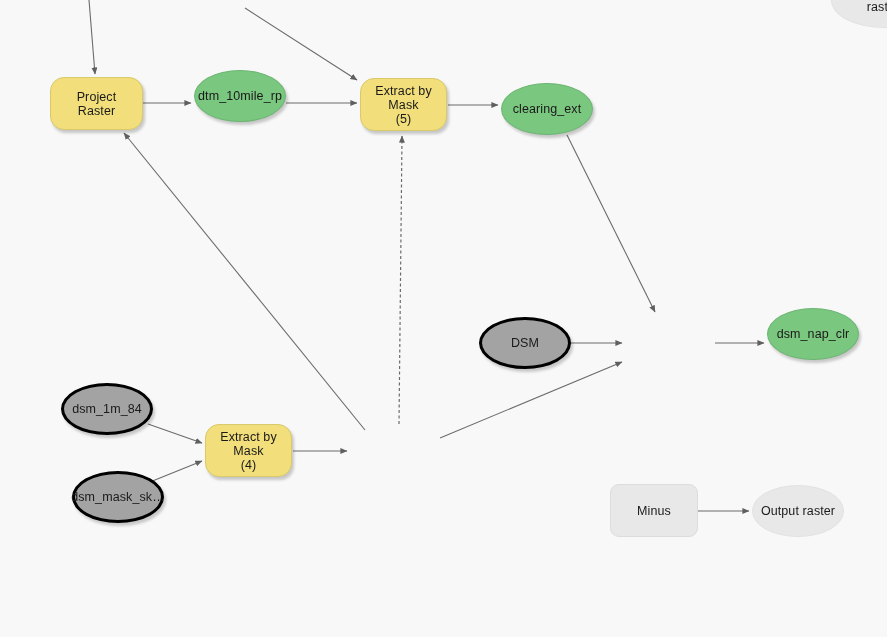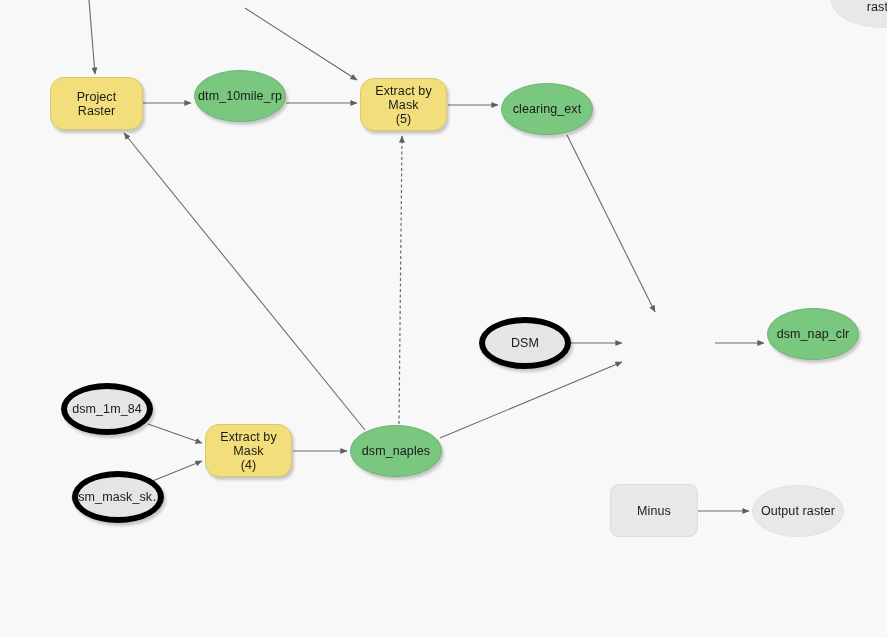--- a/index.html
+++ b/index.html
@@ -63,22 +63,22 @@
   
   .node.derived {
     border-radius: 50%;
     border: 1px solid #6db573;
     background: #7ac77f;
     box-shadow: 2px 3px 3px rgba(0,0,0,0.20);
   }
   
   .node.input {
     border-radius: 50%;
-    border: 6px solid #000000;
-    background: #e5e5e5;
+    border: 3px solid #000000;
+    background: #a3a3a3;
     box-shadow: 2px 3px 3px rgba(0,0,0,0.20);
   }
   
   .node.tool-empty {
     border-radius: 9px;
     border: 1px solid #dcdcdc;
     background: #e8e8e8;
     box-shadow: none;
   }
   
@@ -142,23 +142,20 @@
       <div class="node derived" style="left: 767px; top: 308px; width: 92px; height: 52px;">
         <span class="node-label">dsm_nap_clr</span>
       </div>
       <div class="node input" style="left: 61px; top: 383px; width: 92px; height: 52px;">
         <span class="node-label">dsm_1m_84</span>
       </div>
       <div class="node tool" style="left: 205px; top: 424px; width: 87px; height: 53px;">
         <span class="node-label">Extract by Mask
 (4)</span>
       </div>
-      <div class="node derived" style="left: 350px; top: 425px; width: 92px; height: 52px;">
-        <span class="node-label">dsm_naples</span>
-      </div>
       <div class="node input" style="left: 72px; top: 471px; width: 92px; height: 52px;">
         <span class="node-label">dsm_mask_sk…</span>
       </div>
       <div class="node tool-empty" style="left: 610px; top: 484px; width: 88px; height: 53px;">
         <span class="node-label">Minus</span>
       </div>
       <div class="node data-empty" style="left: 752px; top: 485px; width: 92px; height: 52px;">
         <span class="node-label">Output raster</span>
       </div>
     </div>

